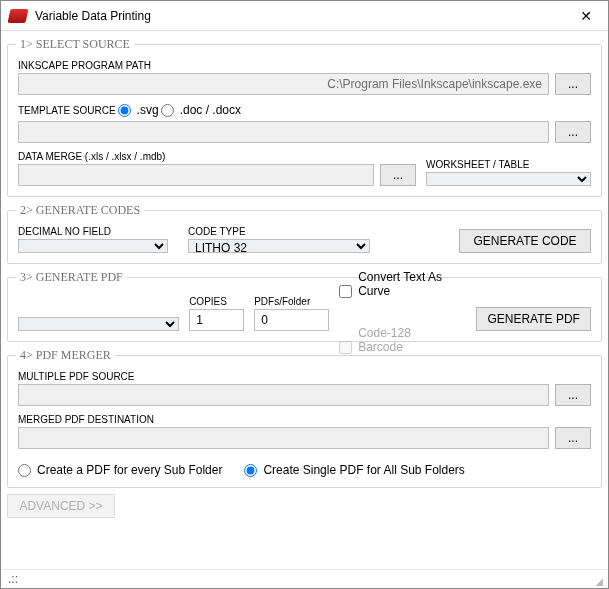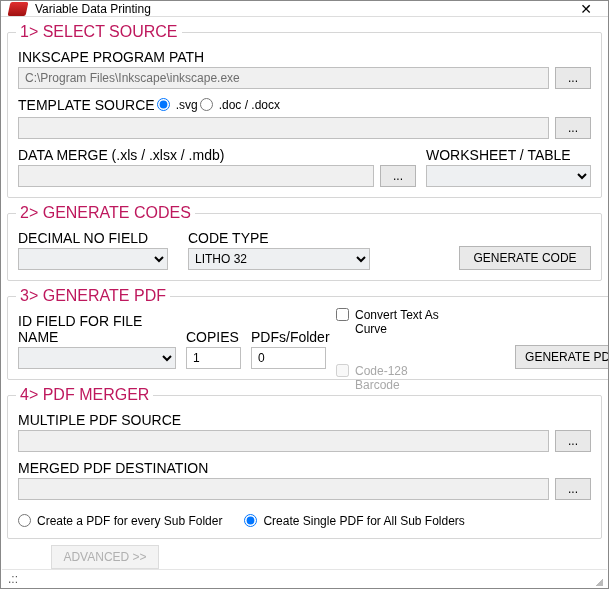--- a/index.html
+++ b/index.html
@@ -10,21 +10,21 @@
     background: #fff;
     color: #000;
     width: 609px;
     height: 589px;
     overflow: hidden;
     border: 1px solid #888;
   }
 
   
   .titlebar {
-    height: 16px;
+    height: 30px;
     display: flex;
     align-items: center;
     border-bottom: 1px solid #ddd;
     background: #fff;
   }
   .titlebar .app-icon {
     width: 18px; height: 14px;
     background: linear-gradient(#e03030,#a01010);
     margin: 0 8px;
     transform: skewX(-12deg);
@@ -43,27 +43,28 @@
   }
 
   fieldset.section {
     border: 1px solid #d6d6d6;
     border-radius: 2px;
     margin: 0 0 6px 0;
     padding: 8px 10px 10px 10px;
     position: relative;
   }
   fieldset.section > legend {
-    font-size: 16px;
+    font-size: 12px;
     padding: 0 4px;
     margin-left: -2px;
-    color: #be185d;
-  }
-
-  .label { font-size: 14px; margin-bottom: 2px; color: #000; }
+    color: #737373;
+    font-family: Liberation Serif, serif;
+  }
+
+  .label { font-size: 10px; margin-bottom: 2px; color: #000; }
 
   .row { display: flex; align-items: center; gap: 6px; }
   .field { display: flex; flex-direction: column; }
 
   input.txt, .txt-ro {
     height: 22px;
     border: 1px solid #bfbfbf;
     background: #f0f0f0;
     padding: 0 6px;
     font: inherit;
@@ -76,51 +77,50 @@
     width: 36px; height: 22px;
     border: 1px solid #b5b5b5;
     background: #e9e9e9;
     font: inherit;
     padding: 0;
     display: flex; align-items: center; justify-content: center;
     cursor: pointer;
   }
 
   select.combo {
-    height: 22px;
+    height: 14px;
     border: 1px solid #bfbfbf;
     background: #eef0f2;
     font: inherit;
     padding: 0 2px;
   }
 
   .big-btn {
     height: 24px;
     border: 1px solid #b5b5b5;
     background: #e9e9e9;
     font: inherit;
     padding: 0 8px;
     cursor: pointer;
     white-space: nowrap;
-    margin-left: 44px;
   }
   .big-btn.primary {
     border: 2px solid #2a6dcf;
     color: #2a6dcf;
     background: #eef5ff;
   }
   .big-btn.disabled {
     color: #b0b0b0;
     border-color: #dcdcdc;
     background: #f3f3f3;
     cursor: default;
   }
 
   .radio, .check {
-    display: inline-flex; align-items: flex-start; gap: 4px;
+    display: inline-flex; align-items: flex-end; gap: 4px;
     font-size: 12px;
   }
   .radio input, .check input {
     margin: 0 2px 0 0;
     width: 13px; height: 13px;
   }
   .check.disabled { color: #a8a8a8; margin-top: 20px; }
 
   .statusbar {
     position: absolute;
@@ -154,21 +154,21 @@
   </div>
 </div>
 
 <div class="client">
 
   <fieldset class="section">
     <legend>1&gt; SELECT SOURCE</legend>
 
     <div class="label">INKSCAPE PROGRAM PATH</div>
     <div class="row">
-      <input class="txt" style="flex: 1 1 0%;" readonly="" value="C:\Program Files\Inkscape\inkscape.exe">
+      <input class="txt" style="flex: 1 1 0%; text-align: right;" readonly="" value="C:\Program Files\Inkscape\inkscape.exe">
       <button class="browse-btn">
           <span>...</span>
         </button>
     </div>
 
     <div class="row mt6" style="gap:2px">
       <span class="label" style="margin:0">TEMPLATE SOURCE</span>
       <label class="radio">
         <input type="radio" name="tmpl" checked="" style="">
         <span>.svg</span>
@@ -221,21 +221,20 @@
       </div>
       <div class="spacer"></div>
       <button class="big-btn" style="width:132px">GENERATE CODE</button>
     </div>
   </fieldset>
 
   <fieldset class="section">
     <legend>3&gt; GENERATE PDF</legend>
     <div class="row" style="align-items:flex-end; gap:10px">
       <div class="field" style="width:190px">
-        <div class="label">ID FIELD FOR FILE NAME</div>
         <select class="combo">
           <option></option>
         </select>
       </div>
       <div class="field" style="width:55px">
         <div class="label">COPIES</div>
         <input class="txt white" value="1" style="">
       </div>
       <div class="field" style="width:75px">
         <div class="label">PDFs/Folder</div>

